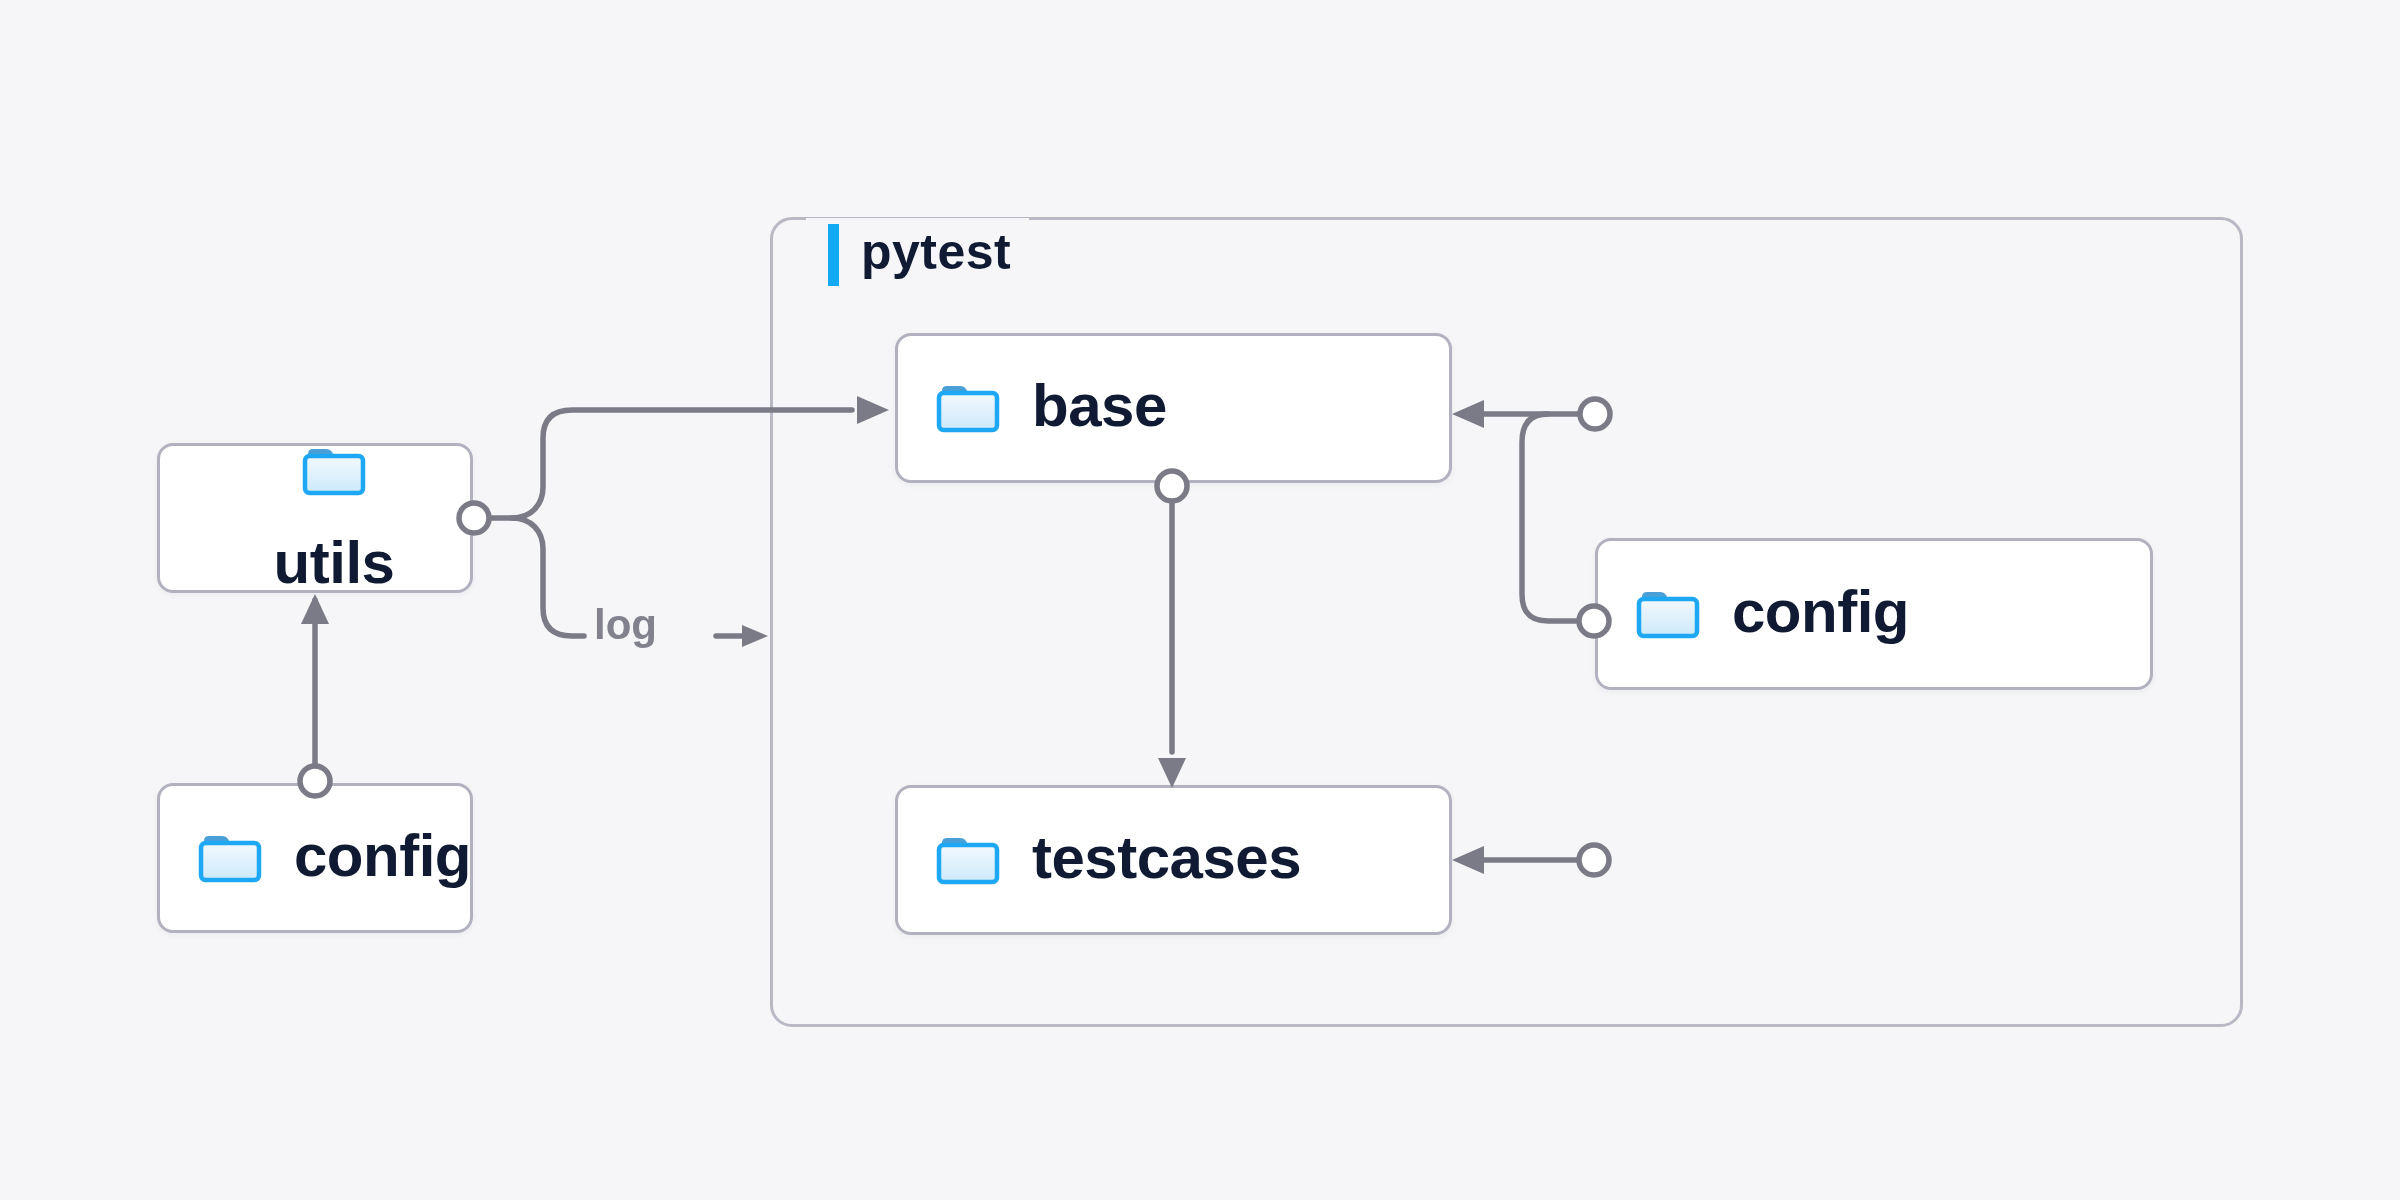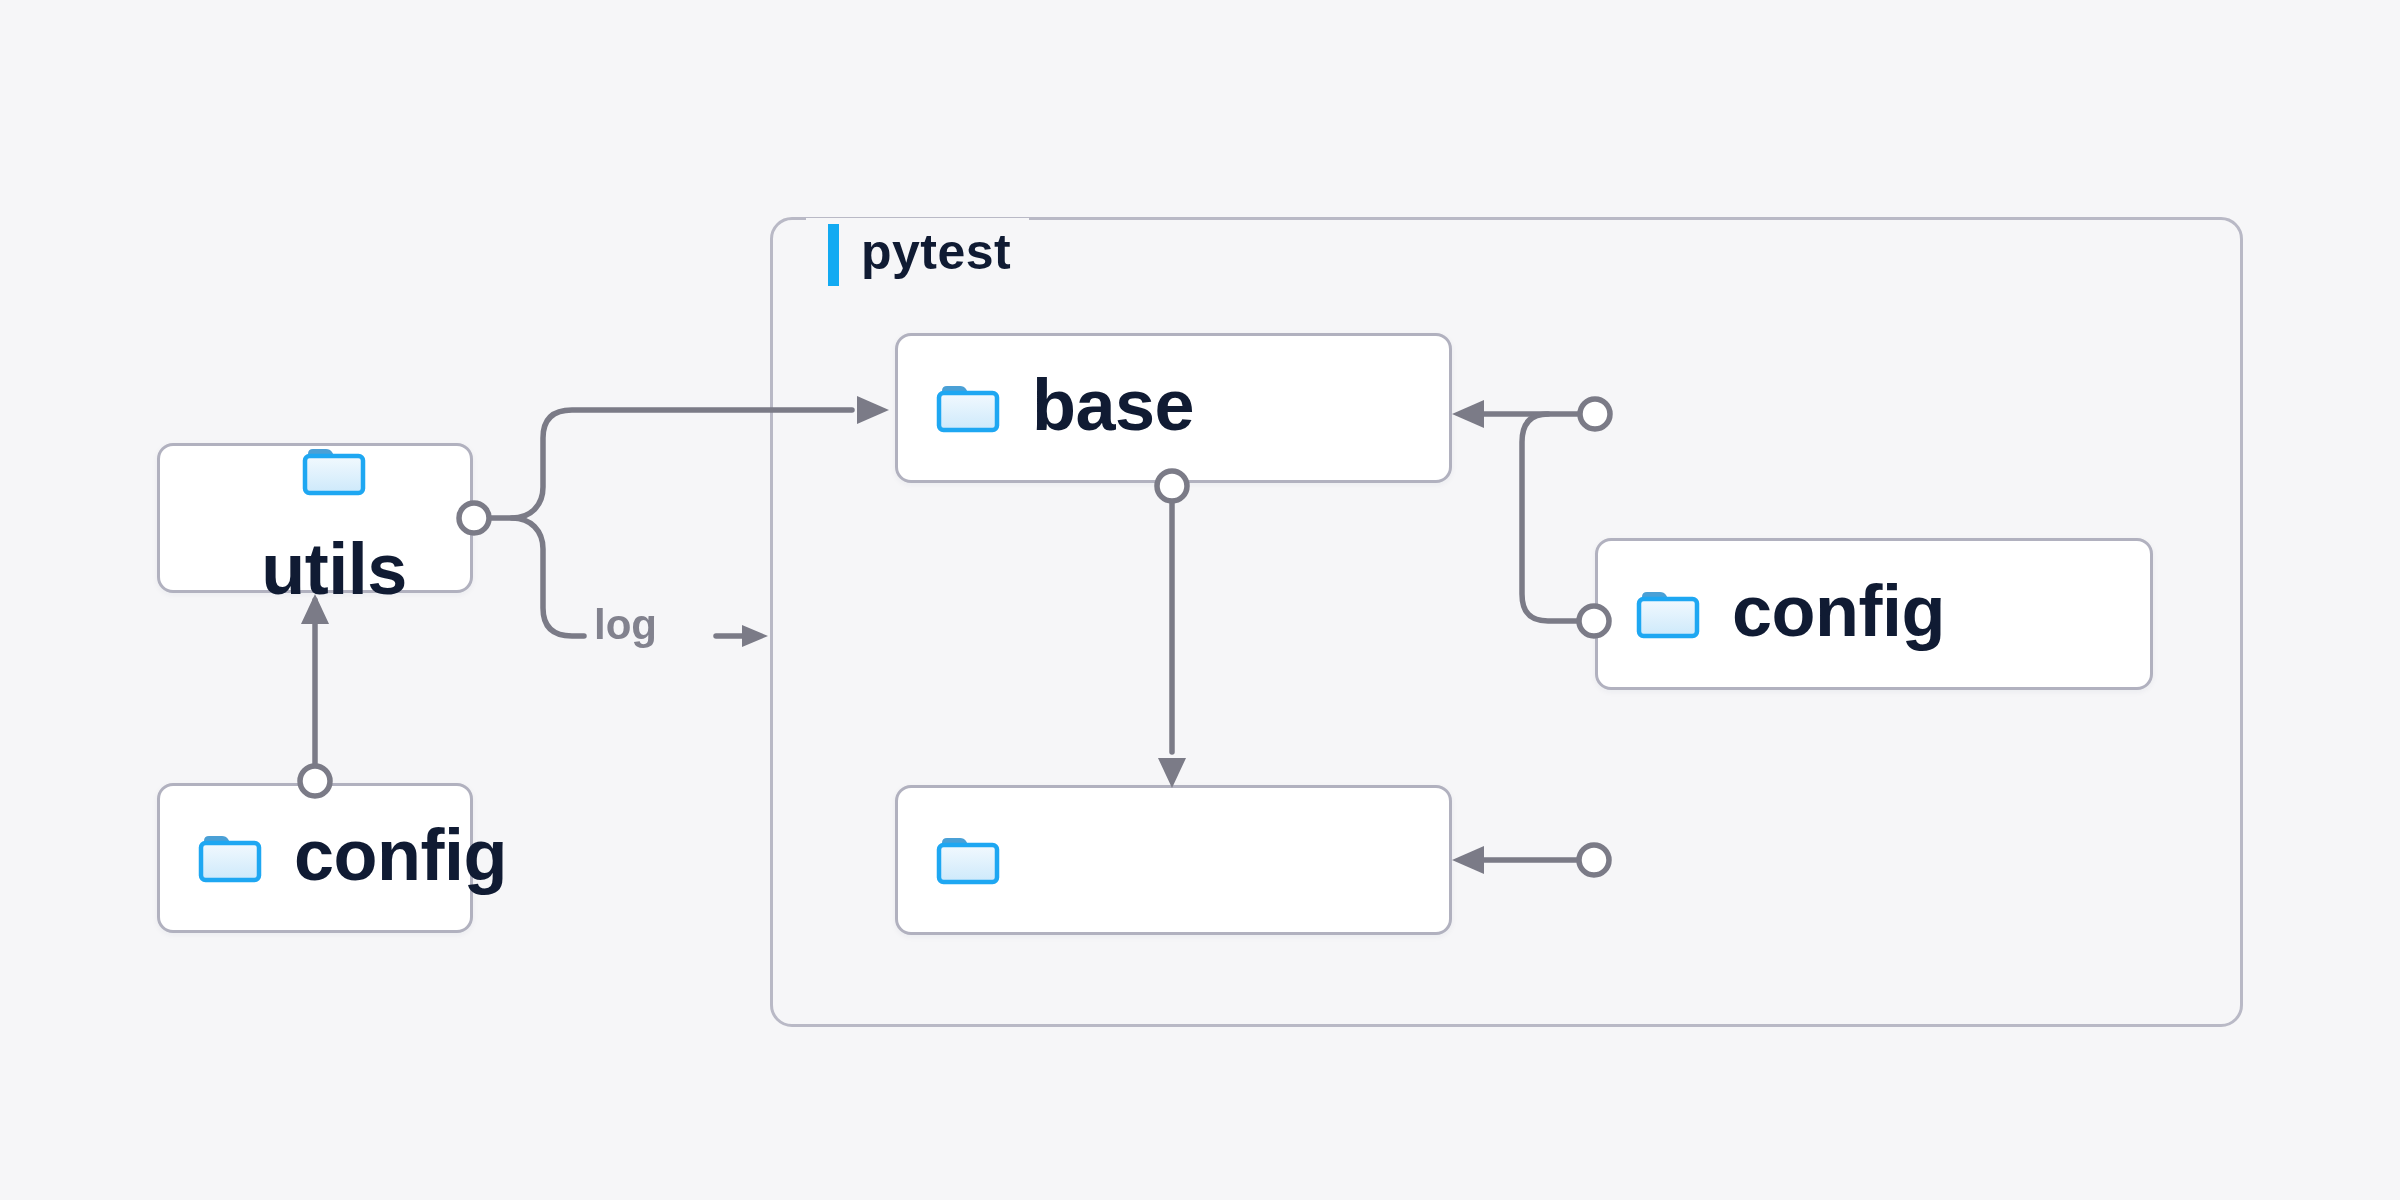--- a/index.html
+++ b/index.html
@@ -54,21 +54,21 @@
     border-radius: 16px;
     box-sizing: border-box;
     display: flex;
     align-items: center;
     gap: 32px;
     padding-left: 38px;
     box-shadow: 0 2px 6px rgba(25,35,70,0.05);
     z-index: 2;
   }
   .node-label {
-    font-size: 72px;
+    font-size: 60px;
     font-weight: bold;
     color: #101b33;
     letter-spacing: -0.5px;
     white-space: nowrap;
     padding-bottom: 6px;
   }
   #node-utils     { left: 157px;  top: 443px; width: 316px; height: 150px; flex-direction: column; }
   #node-config    { left: 157px;  top: 783px; width: 316px; height: 150px; align-items: center; }
   #node-base      { left: 895px;  top: 333px; width: 557px; height: 150px; }
   #node-testcases { left: 895px;  top: 785px; width: 557px; height: 150px; }
@@ -149,20 +149,21 @@
       <rect x="3" y="10" width="58" height="37" rx="4.5" fill="url(#folderGrad)" stroke="#1ea7f2" stroke-width="4.5"></rect>
     </svg>
     <span class="node-label">base</span>
   </div>
 
   <div class="node" id="node-testcases">
     <svg class="folder" width="64" height="50" viewBox="0 0 64 50">
       <path d="M6 13 L6 8 Q6 3 11 3 H24 Q28 3 30 6 L34 13 Z" fill="#4aa0d6"></path>
       <rect x="3" y="10" width="58" height="37" rx="4.5" fill="url(#folderGrad)" stroke="#1ea7f2" stroke-width="4.5"></rect>
     </svg>
+    <span class="node-label">testcases</span>
   </div>
 
 
   <div class="node" id="node-check">
     <svg class="folder" width="64" height="50" viewBox="0 0 64 50">
       <path d="M6 13 L6 8 Q6 3 11 3 H24 Q28 3 30 6 L34 13 Z" fill="#4aa0d6"></path>
       <rect x="3" y="10" width="58" height="37" rx="4.5" fill="url(#folderGrad)" stroke="#1ea7f2" stroke-width="4.5"></rect>
     </svg>
     <span class="node-label">config</span>
   </div>

